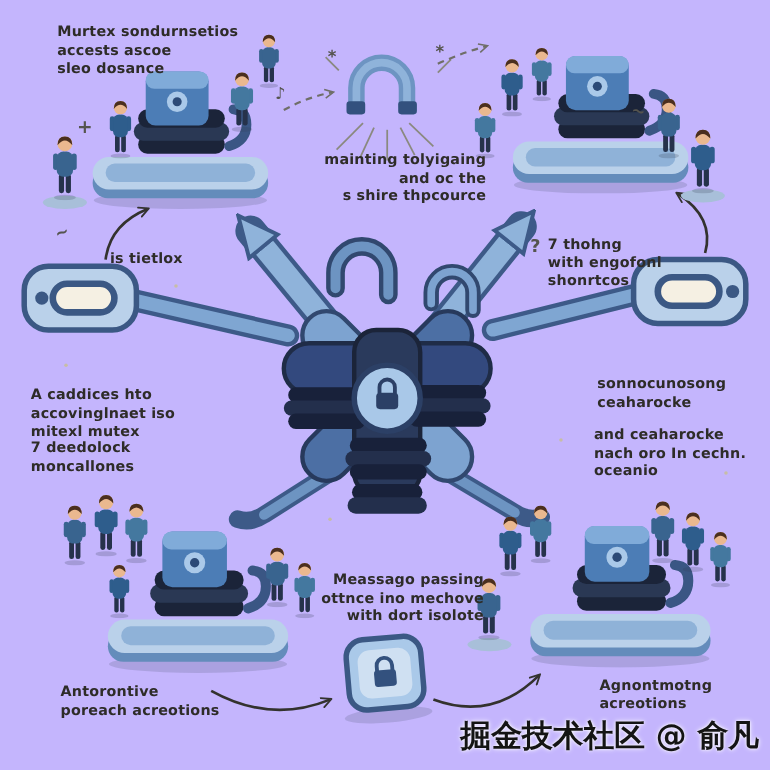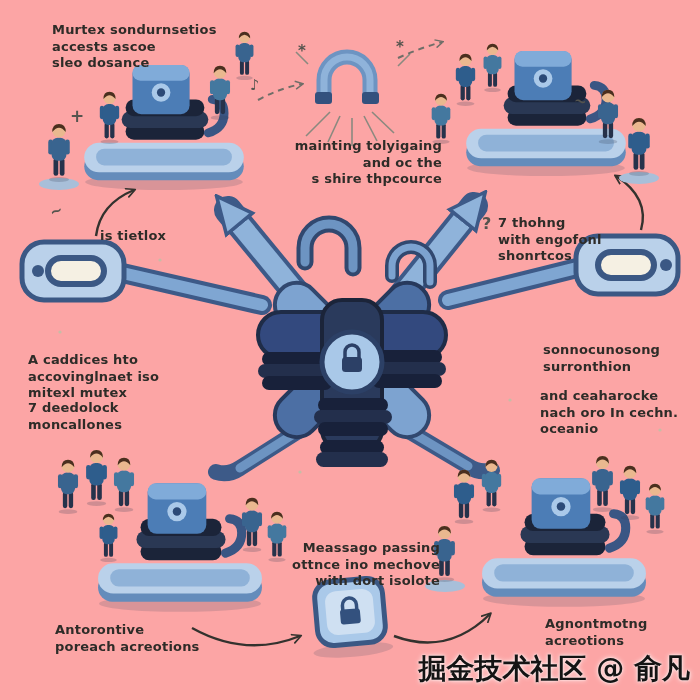--- a/index.html
+++ b/index.html
@@ -1,18 +1,18 @@
 <!DOCTYPE html>
 <html><head>
 <meta charset="utf-8">
 <style>
   *{margin:0;padding:0;box-sizing:border-box}
   html,body{width:700px;height:700px}
   body{font-family:"DejaVu Sans",sans-serif;background:#ffffff}
-  .stage{position:relative;width:700px;height:700px;background:#fca5a5;overflow:hidden}
+  .stage{position:relative;width:700px;height:700px;background:#c4b5fd;overflow:hidden}
   .art{position:absolute;left:0;top:0}
   .label{position:absolute;white-space:pre-line;color:#2e2c28;font-size:13px;line-height:1.28;
          font-weight:600;letter-spacing:.2px}
   .label.center{text-align:right}
   .watermark{position:absolute;right:10px;bottom:12px;font-size:28px;font-weight:bold;color:#141414;
              text-shadow:0 0 5px rgba(255,255,255,.95), 0 0 2px rgba(255,255,255,.9);
              font-family:"DejaVu Sans",sans-serif}
   .doodle{position:absolute;color:#55544e;font-weight:bold;font-size:15px}
 </style>
 </head>
@@ -211,25 +211,25 @@
 <div class="label" style="left:100px;top:228px">is tietlox</div>
 <div class="label" style="left:498px;top:215px">7 thohng
 with engofonl
 shonrtcos</div>
 <div class="label" style="left:28px;top:352px">A caddices hto
 accovinglnaet iso
 mitexl mutex</div>
 <div class="label" style="left:28px;top:400px">7 deedolock
 moncallones</div>
 <div class="label" style="left:543px;top:342px">sonnocunosong
-surronthion</div>
+ceaharocke</div>
 <div class="label" style="left:540px;top:388px">and ceaharocke
 nach oro In cechn.
 oceanio</div>
-<div class="label center" style="left:276px;top:540px;width:164px">Meassago passing
+<div class="label center" style="left:276px;top:520px;width:164px">Meassago passing
 ottnce ino mechove
 with dort isolote</div>
 <div class="label" style="left:55px;top:622px">Antorontive
 poreach acreotions</div>
 <div class="label" style="left:545px;top:616px">Agnontmotng
 acreotions</div>
 
 <span class="doodle" style="left:70px;top:106px;font-size:17px">+</span>
 <span class="doodle" style="left:250px;top:76px">♪</span>
 <span class="doodle" style="left:298px;top:42px">*</span>

